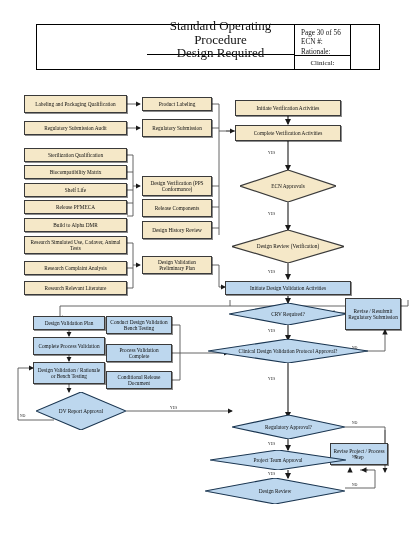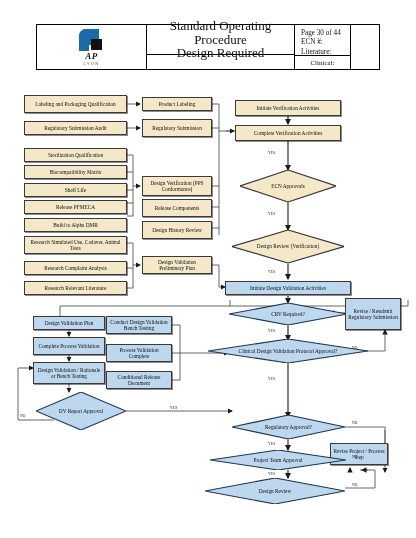--- a/index.html
+++ b/index.html
@@ -43,49 +43,38 @@
   .yn{position:absolute;font-size:3.6px;color:#222;font-family:"Liberation Serif",serif;letter-spacing:.2px;}
 
   #wires{position:absolute;left:0;top:0;width:416px;height:538px;}
 </style>
 </head>
 <body>
 
 <div id="page">
 
   <div class="hdr">
-    <div class="hdr-logo">
-      <div class="logo-wrap">
-        <div class="logo-mark">
-          <div class="logo-blue"></div>
-          <div class="logo-blue2"></div>
-          <div class="logo-black"></div>
-        </div>
-        <div class="logo-ap">AP</div>
-        <div class="logo-lyon">LYON</div>
-      </div>
-    </div>
 
     <div class="hdr-mid">
       <div class="hdr-mid-top">
         <div>
           <div>Standard Operating Procedure</div>
           <div>Design Required</div>
         </div>
       </div>
     </div>
 
     <div class="hdr-revgap"></div>
     <div class="hdr-rev">Clinical:</div>
 
     <div class="hdr-right">
       <div class="hdr-right-in">
-        <div class="hdr-right-line">Page  30 of 44</div>
+        <div class="hdr-right-line">Page  30 of 56</div>
         <div class="hdr-right-line">ECN #:</div>
-        <div class="hdr-right-line">Literature:</div>
+        <div class="hdr-right-line">Rationale:</div>
       </div>
     </div>
   </div>
 
   <svg id="wires">
     <defs>
       <marker id="ah" markerWidth="6" markerHeight="6" refX="5" refY="3" orient="auto">
         <path d="M0,0 L6,3 L0,6 z" fill="#1a1a1a"></path>
       </marker>
     </defs>

